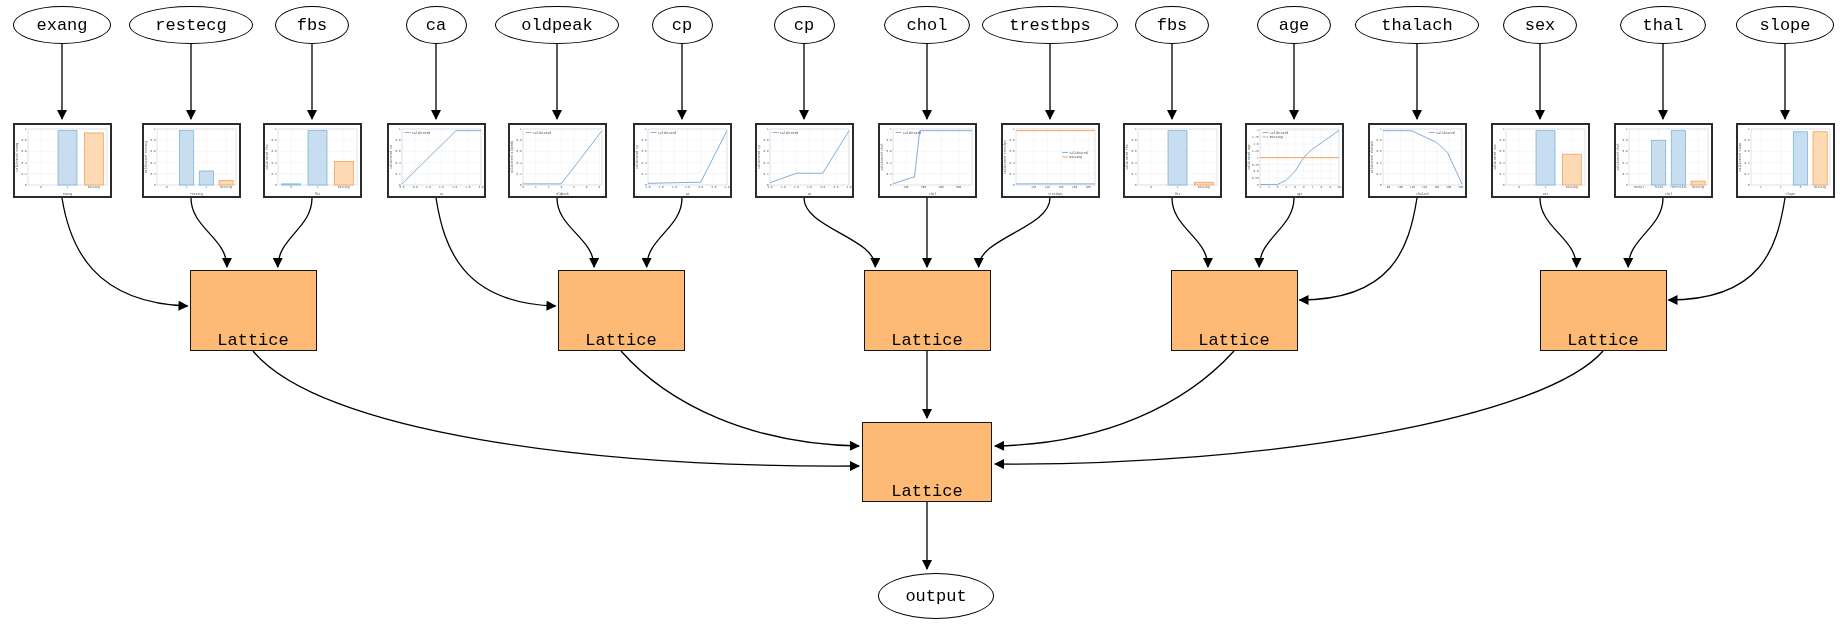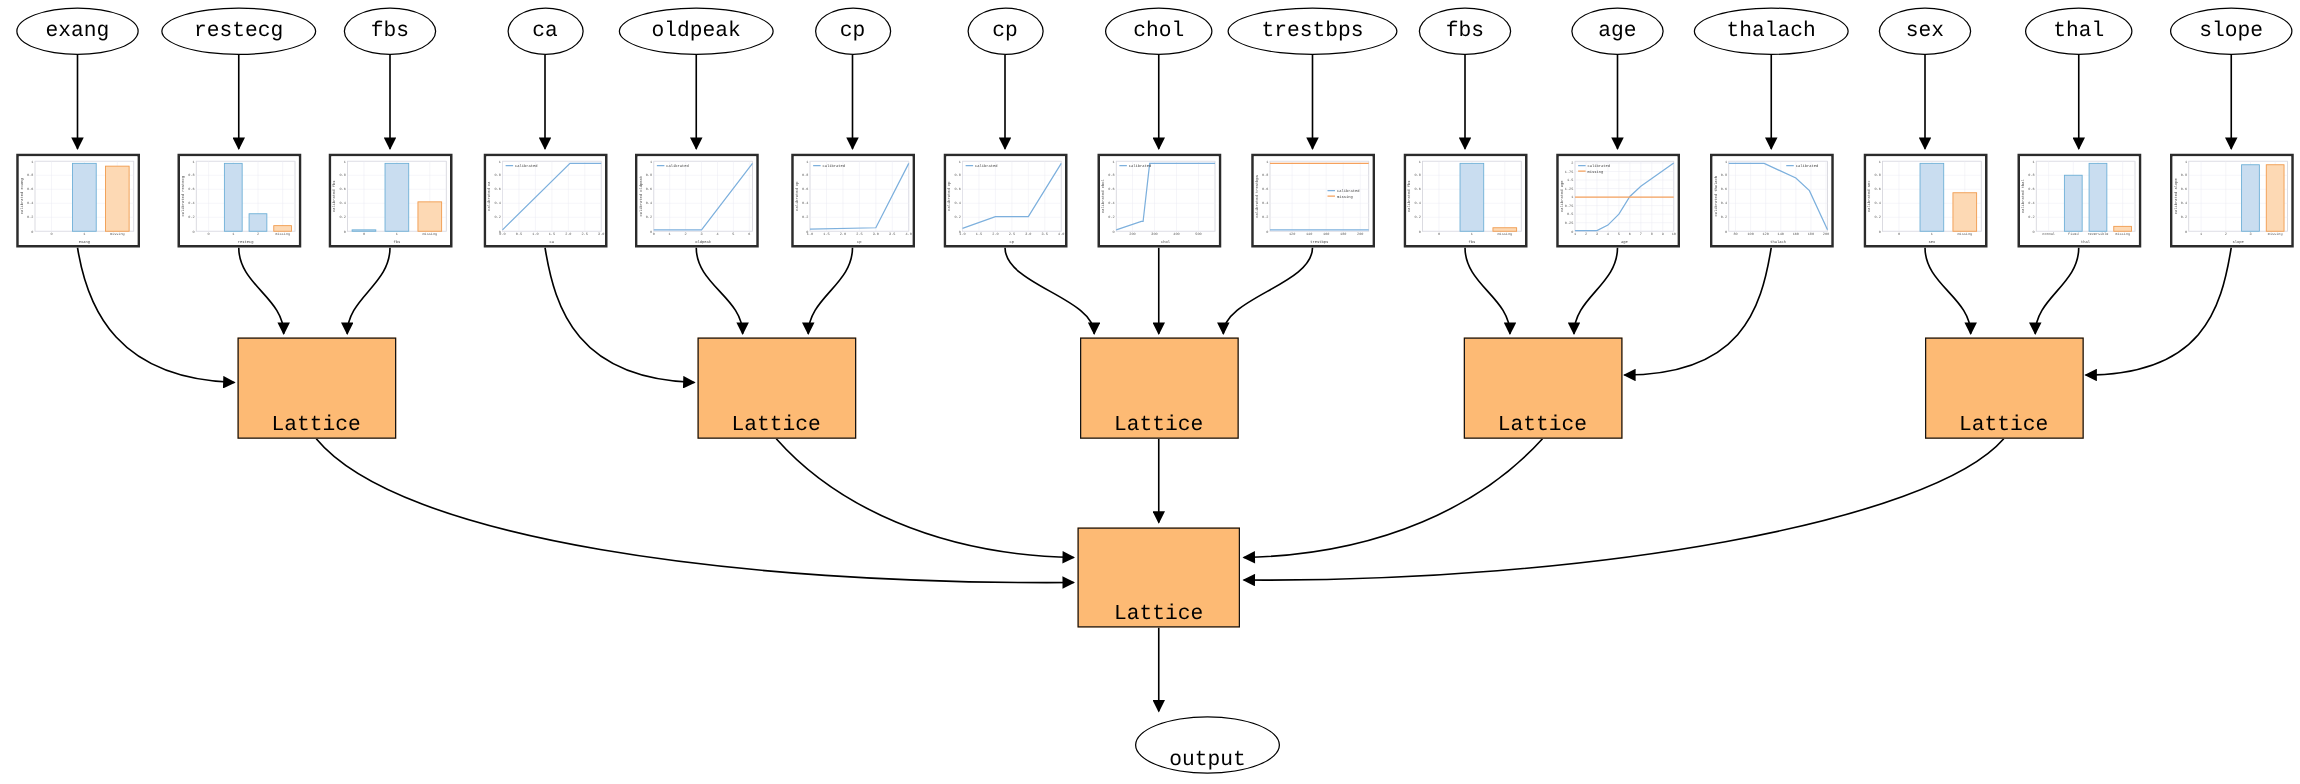--- a/index.html
+++ b/index.html
@@ -600,17 +600,17 @@
       </div>
       <div class="rectnode" style="left: 1170.5px; top: 270px; width: 127px; height: 81px;">
         <span>Lattice</span>
       </div>
       <div class="rectnode" style="left: 1539.5px; top: 270px; width: 127px; height: 81px;">
         <span>Lattice</span>
       </div>
       <div class="rectnode" style="left: 862px; top: 422px; width: 130px; height: 80px;">
         <span>Lattice</span>
       </div>
-      <div class="node-ellipse" style="left: 908px; top: 573px; width: 116px; height: 46px; align-items: flex-end;">
+      <div class="node-ellipse" style="left: 878px; top: 573px; width: 116px; height: 46px;">
         <span>output</span>
       </div>
     </div>
 </div>
 
 </body></html>

